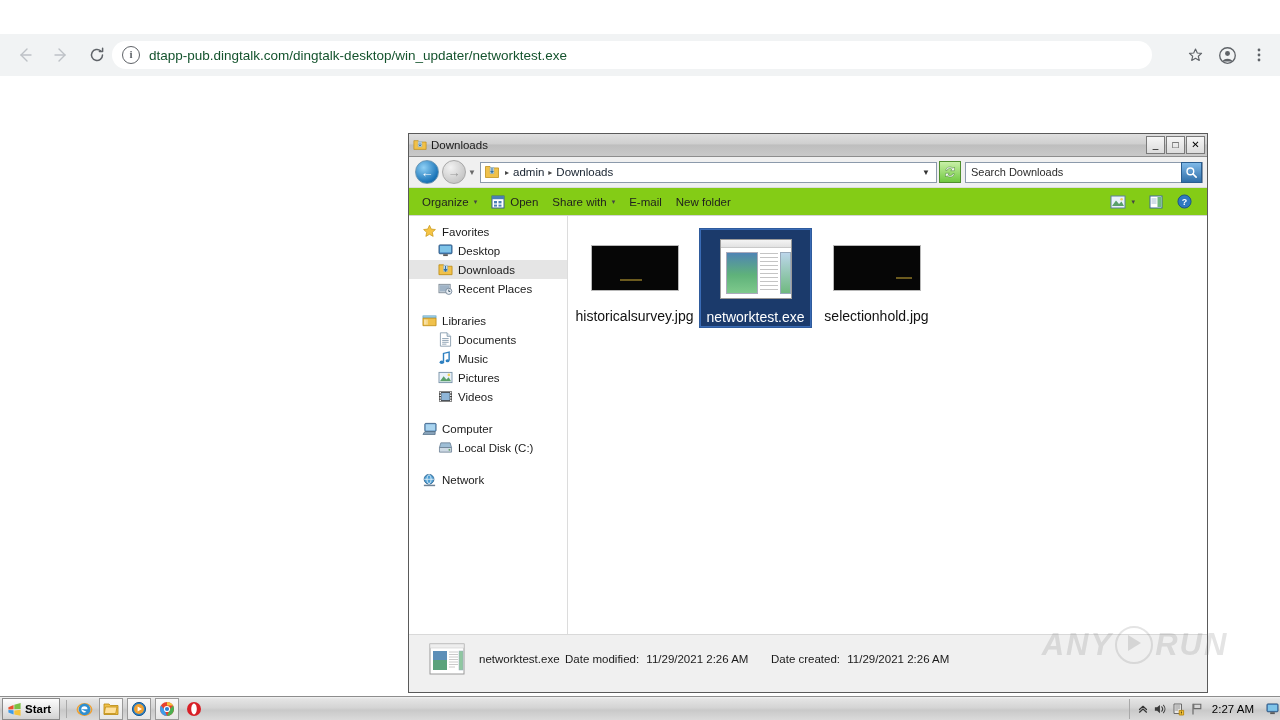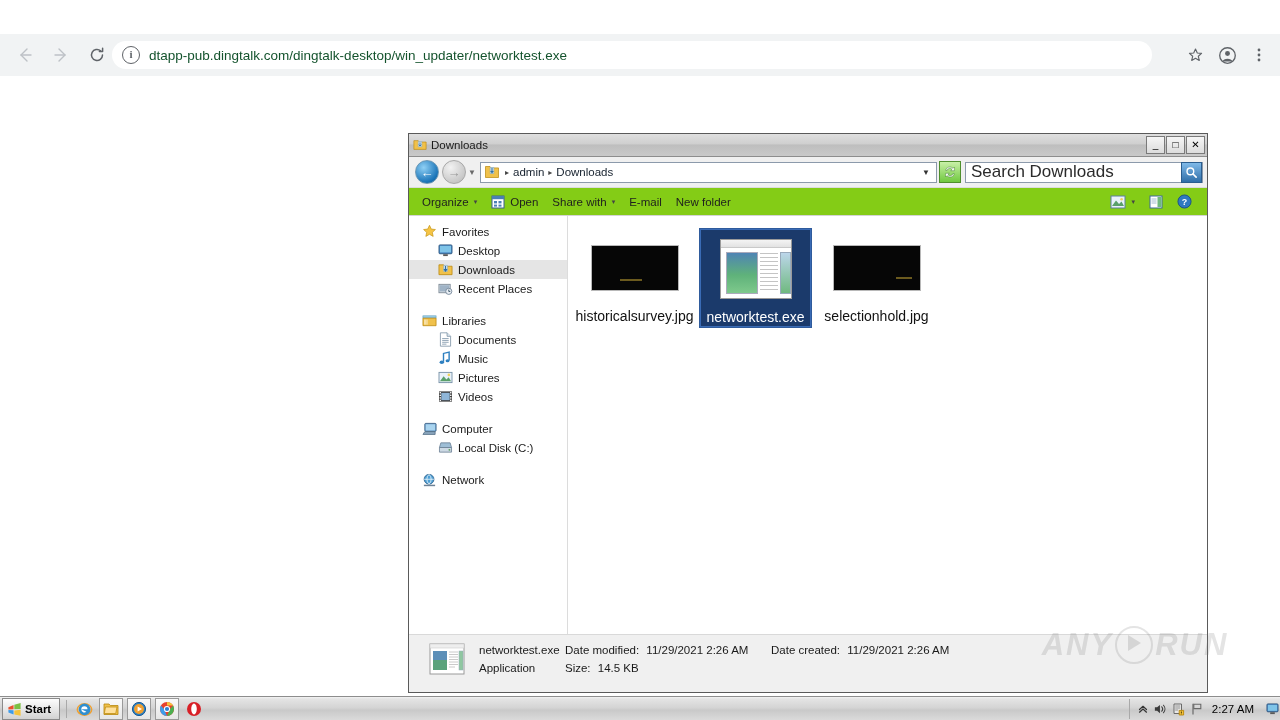--- a/index.html
+++ b/index.html
@@ -142,21 +142,21 @@
   .refresh-btn {
     width: 20px; height: 20px; margin-left: 2px; flex:none;
     background: linear-gradient(to bottom,#c8f0a8,#71c93f);
     border: 1px solid #4f8f2d; display:flex; align-items:center; justify-content:center;
   }
   .searchbox {
     width: 238px; height: 21px; margin-left: 4px; background:#fff;
     border: 1px solid #8c9aab; display:flex; align-items:center;
     box-sizing:border-box;
   }
-  .search-text { font-size: 17px; color:#2b2b2b; margin-left:5px; flex:1; }
+  .search-text { font-size: 11px; color:#2b2b2b; margin-left:5px; flex:1; }
   .search-ico {
     width: 19px; height: 19px; flex:none;
     background: linear-gradient(to bottom, #7fb9e8, #2f6ea8);
     border: 1px solid #2a5d8f; display:flex; align-items:center; justify-content:center;
     color:#fff; font-size:11px;
   }
 
   .exp-toolbar {
     position: relative; height: 27px; background: #84cc16;
     border-top: 1px solid #dcdcdc;
@@ -661,27 +661,20 @@
           <span class="det-name">networktest.exe</span>
           <span class="det-mod">
             <span>Date modified:</span>
             <span style="margin-left:4px;">11/29/2021 2:26 AM</span>
           </span>
           <span class="det-created">
             <span>Date created:</span>
             <span style="margin-left:4px;">11/29/2021 2:26 AM</span>
           </span>
         </span>
-        <span class="det-row">
-          <span class="det-type">Application</span>
-          <span class="det-size">
-            <span>Size:</span>
-            <span style="margin-left:4px;">14.5 KB</span>
-          </span>
-        </span>
       </span>
     </div>
   </div>
 
   <div class="watermark">
     <span class="wm-text">
       <span>ANY</span>
       <span class="wm-play"></span>
       <span>RUN</span>
     </span>

